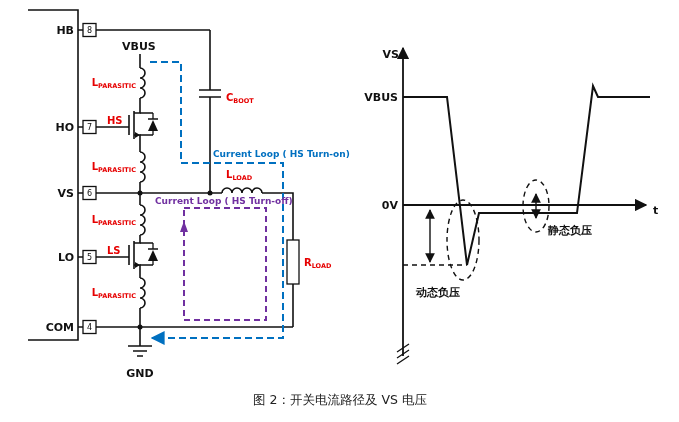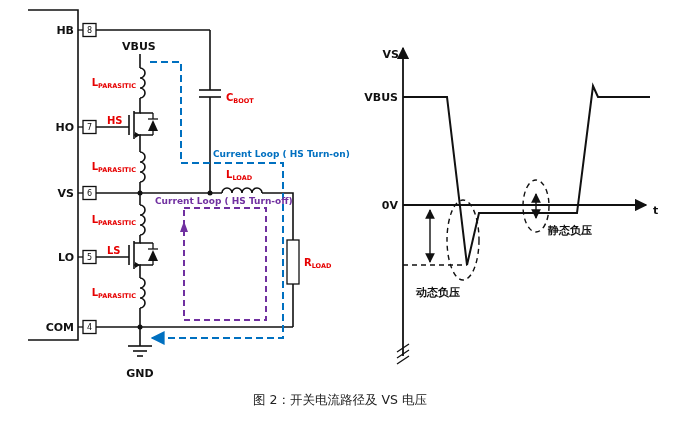--- a/index.html
+++ b/index.html
@@ -1,16 +1,16 @@
 <!DOCTYPE html>
 <html><head>
 <meta charset="utf-8">
 <style>
   html,body{margin:0;padding:0;background:#fff;}
-  #stage{position:relative;width:679px;height:422px;background:#fff;overflow:hidden;}
+  #stage{position:relative;width:679px;height:422px;background:#fff;overflow:hidden;border-radius:11px;}
   svg text{font-family:"DejaVu Sans","Liberation Sans",sans-serif;}
   .pin-name{font-size:11px;font-weight:bold;fill:#111;}
   .pin-num{font-size:8px;fill:#111;}
   .lbl{font-size:11px;font-weight:bold;fill:#111;}
   .comp{font-size:10px;font-weight:bold;fill:#e60000;}
   .sub{font-size:6.5px;}
   .loop-text-on{font-size:9px;font-weight:bold;fill:#0070c0;}
   .loop-text-off{font-size:9px;font-weight:bold;fill:#7030a0;}
   .wire{stroke:#111;stroke-width:1.6;fill:none;}
   .thin{stroke:#111;stroke-width:1.3;fill:none;}

